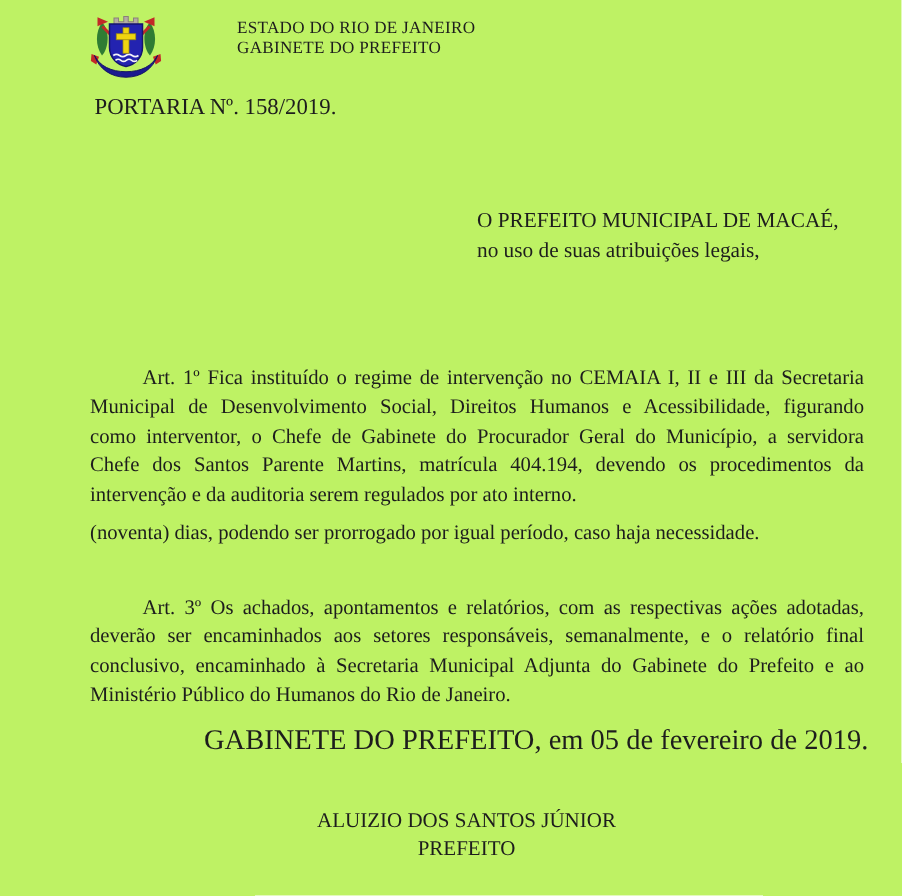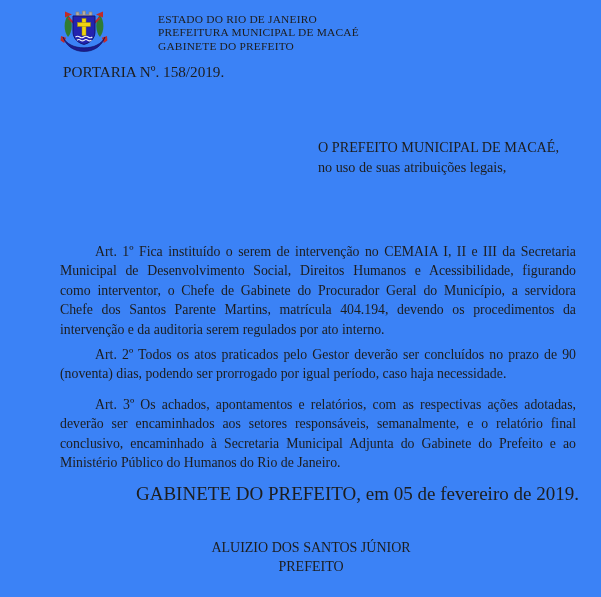--- a/index.html
+++ b/index.html
@@ -1,19 +1,19 @@
 <!DOCTYPE html>
 <html lang="pt"><head>
 <meta charset="utf-8">
 <style>
   html,body{margin:0;padding:0;background:#ffffff;}
   .page{
     position:relative;
     width:601px;height:597px;
-    background:#3b82f6;
+    background:#bef264;
     font-family:"Liberation Serif","DejaVu Serif",serif;
     color:#1d1d1d;
     overflow:hidden;
   }
   .crest{position:absolute;left:56px;top:7px;width:56px;height:48px;}
   .org{position:absolute;left:158px;top:13px;font-size:11.4px;line-height:13.4px;letter-spacing:0.2px;white-space:nowrap;}
   .doc-number{position:absolute;left:63px;top:63px;font-size:15.2px;white-space:nowrap;font-family:Liberation Serif, serif;}
   .opening{position:absolute;left:318px;top:138px;font-size:14.2px;line-height:19.6px;white-space:nowrap;}
   .art{position:absolute;left:60px;width:516px;font-size:13.8px;line-height:19.4px;}
   .art-1{top:242px;}
@@ -52,40 +52,38 @@
       <path d="M19.5,30 q2.1,-1.6 4.2,0 t4.2,0 t4.2,0 t4.2,0" fill="none" stroke-width="1.1" stroke="#f4f4f8"></path>
       <path d="M21,33.2 q1.8,-1.4 3.6,0 t3.6,0 t3.6,0 t3.6,0" fill="none" stroke-width="1.1" stroke="#f4f4f8"></path>
 
       <rect x="26" y="11.5" width="4" height="17" stroke="#9a8a10" stroke-width="0.5" fill="#f0d410"></rect>
       <rect x="21.5" y="15.5" width="13" height="4" stroke="#9a8a10" stroke-width="0.5" fill="#f0d410"></rect>
     </svg>
   </div>
 
   <div class="org">
     <div>ESTADO DO RIO DE JANEIRO</div>
-    <div>PREFEITURA MUNICIPAL DE MACAÉ</div>
     <div>GABINETE DO PREFEITO</div>
   </div>
 
   <div class="doc-number">PORTARIA Nº. 158/2019.</div>
 
   <div class="opening">
     <div>O PREFEITO MUNICIPAL DE MACAÉ,</div>
     <div>no uso de suas atribuições legais,</div>
   </div>
 
   <div class="art art-1">
-      <div class="jline indent">Art. 1º Fica instituído o serem de intervenção no CEMAIA I, II e III da Secretaria</div>
+      <div class="jline indent">Art. 1º Fica instituído o regime de intervenção no CEMAIA I, II e III da Secretaria</div>
       <div class="jline">Municipal de Desenvolvimento Social, Direitos Humanos e Acessibilidade, figurando</div>
       <div class="jline">como interventor, o Chefe de Gabinete do Procurador Geral do Município, a servidora</div>
       <div class="jline">Chefe dos Santos Parente Martins, matrícula 404.194, devendo os procedimentos da</div>
       <div class="jline jline-last">intervenção e da auditoria serem regulados por ato interno.</div>
     </div>
   <div class="art art-2">
-      <div class="jline indent">Art. 2º Todos os atos praticados pelo Gestor deverão ser concluídos no prazo de 90</div>
       <div class="jline jline-last">(noventa) dias, podendo ser prorrogado por igual período, caso haja necessidade.</div>
     </div>
   <div class="art art-3">
       <div class="jline indent">Art. 3º Os achados, apontamentos e relatórios, com as respectivas ações adotadas,</div>
       <div class="jline">deverão ser encaminhados aos setores responsáveis, semanalmente, e o relatório final</div>
       <div class="jline">conclusivo, encaminhado à Secretaria Municipal Adjunta do Gabinete do Prefeito e ao</div>
       <div class="jline jline-last">Ministério Público do Humanos do Rio de Janeiro.</div>
     </div>
 
   <div class="closing">GABINETE DO PREFEITO, em 05 de fevereiro de 2019.</div>

